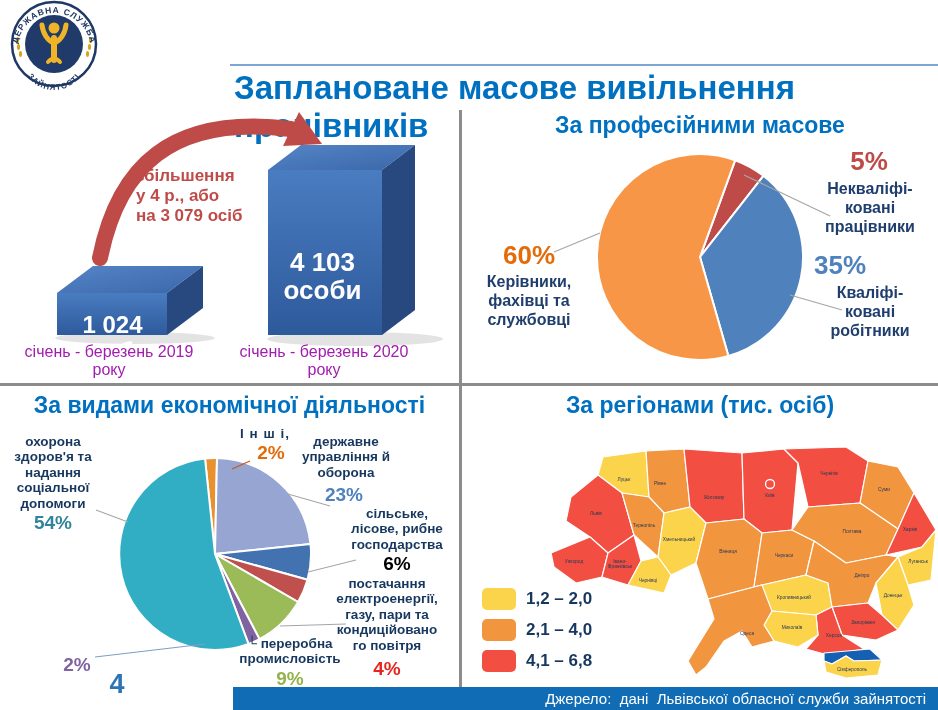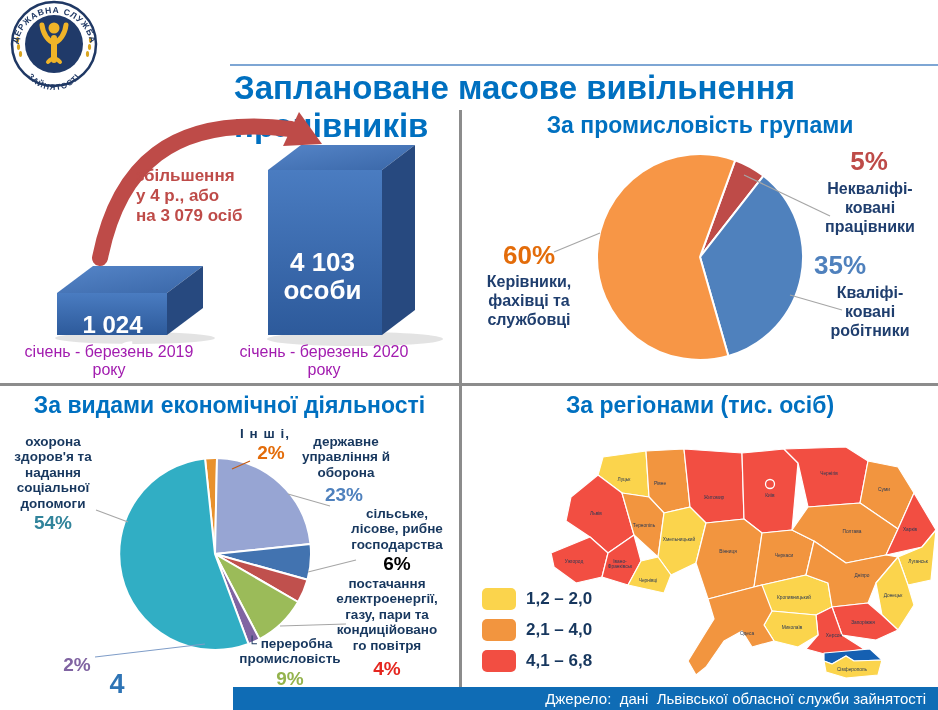--- a/index.html
+++ b/index.html
@@ -127,21 +127,21 @@
       </g>
     </svg>
     <div class="bar-val v1">1 024<br>особи</div>
     <div class="bar-val v2">4 103<br>особи</div>
     <div class="annotation">збільшення<br>у 4 р., або<br>на 3 079 осіб</div>
     <div class="axis-lbl a1">січень - березень 2019<br>року</div>
     <div class="axis-lbl a2">січень - березень 2020<br>року</div>
   </section>
 
   <section class="q q-tr">
-    <div class="q-head">За промисловість групами</div>
+    <div class="q-head">За професійними масове</div>
     <svg id="pie1" width="476" height="273" viewBox="0 0 476 273">
       <g id="pie1-slices">
           <path d="M238,147 L273.2,50.2 A103,103 0 0 1 301.4,65.8 Z" fill="#BE4B48" stroke="#ffffff" stroke-width="2" stroke-linejoin="round"></path>
           <path d="M238,147 L301.4,65.8 A103,103 0 0 1 266.4,246.0 Z" fill="#4F81BD" stroke="#ffffff" stroke-width="2" stroke-linejoin="round"></path>
           <path d="M238,147 L266.4,246.0 A103,103 0 1 1 273.2,50.2 Z" fill="#F79646" stroke="#ffffff" stroke-width="2" stroke-linejoin="round"></path>
         </g>
       <g stroke="#A6A6A6" stroke-width="1.2">
         <line x1="282" y1="65" x2="368" y2="106"></line>
         <line x1="328" y1="185" x2="380" y2="200"></line>
         <line x1="138" y1="123" x2="92" y2="142"></line>

